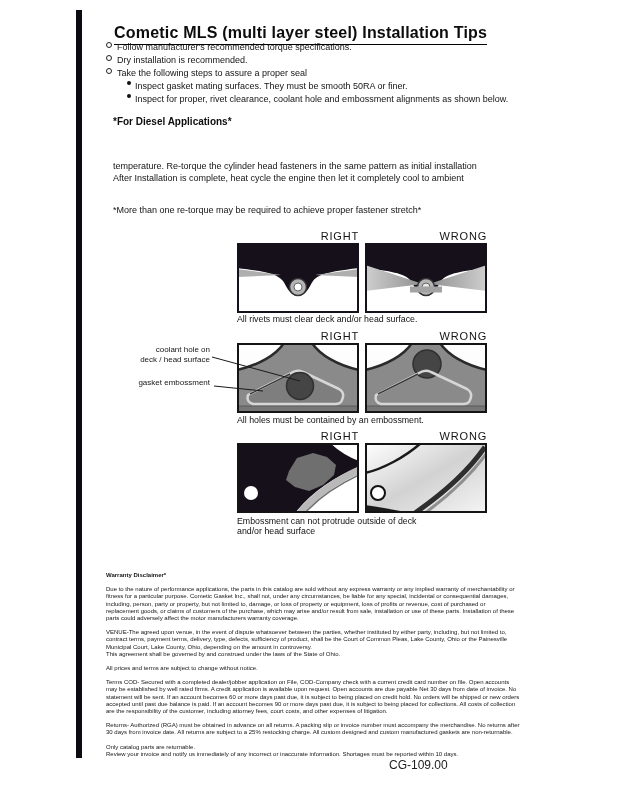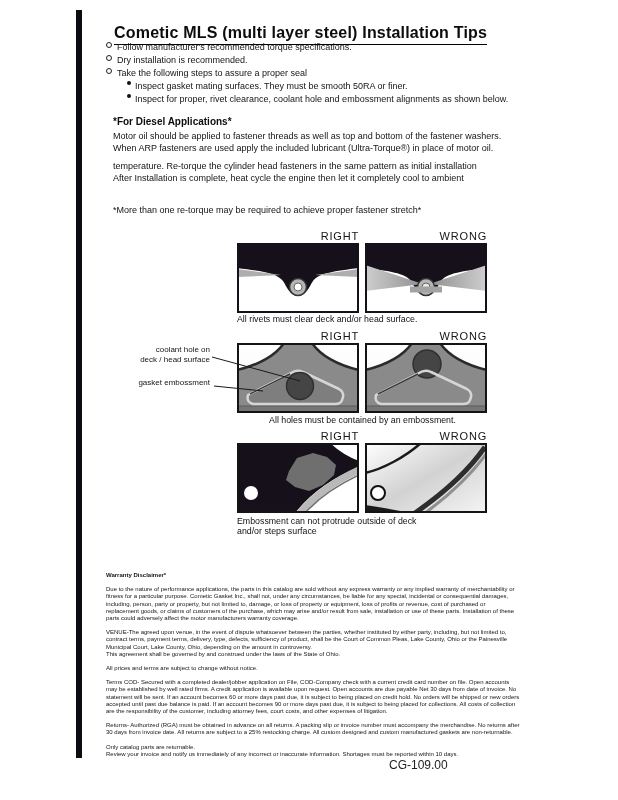--- a/index.html
+++ b/index.html
@@ -55,24 +55,20 @@
       <span>Inspect gasket mating surfaces.  They must be smooth 50RA or finer.</span>
     </div>
     <div class="tip-line sub">
       <span class="db"></span>
       <span>Inspect for proper, rivet clearance, coolant hole and embossment alignments as shown below.</span>
     </div>
   </div>
 
   <div class="diesel-h">*For Diesel Applications*</div>
 
-  <div class="para p1">
-    <div>Motor oil should be applied to fastener threads as well as top and bottom of the fastener washers.</div>
-    <div>When ARP fasteners are used apply the included lubricant (Ultra-Torque®) in place of motor oil.</div>
-  </div>
   <div class="para p2">
     <div>temperature. Re-torque the cylinder head fasteners in the same pattern as initial installation</div>
     <div>After Installation is complete, heat cycle the engine then let it completely cool to ambient</div>
   </div>
   <div class="note">*More than one re-torque may be required to achieve proper fastener stretch*</div>
 
   <div class="dg-h" style="left:237px;top:230px">RIGHT</div>
   <div class="dg-h" style="left:365px;top:230px">WRONG</div>
 
   <div class="dg-box" style="left:237px;top:243px">
@@ -144,21 +140,21 @@
       <path d="M13,51 L53,31" stroke="#3c3c3c" stroke-width="1.5" fill="none"></path>
       <rect x="1" y="1" width="120" height="68" fill="none" stroke="#141414" stroke-width="2"></rect>
     </svg>
   </div>
 
   <svg class="leader" width="240" height="70" viewBox="0 0 240 70">
     <line x1="102" y1="17" x2="190" y2="41" stroke="#1a1a1a" stroke-width="1"></line>
     <line x1="104" y1="46" x2="153" y2="51" stroke="#1a1a1a" stroke-width="1"></line>
   </svg>
 
-  <div class="cap" style="left:237px;top:415px;width:251px;text-align:center">All holes must be contained by an embossment.</div>
+  <div class="cap" style="left:237px;top:415px;width:251px;">All holes must be contained by an embossment.</div>
 
   <div class="dg-h" style="left:237px;top:430px">RIGHT</div>
   <div class="dg-h" style="left:365px;top:430px">WRONG</div>
 
   <div class="dg-box" style="left:237px;top:443px">
     <svg viewBox="0 0 122 70" width="122" height="70">
       <rect width="122" height="70" fill="#ffffff"></rect>
       <path d="M0,0 H93 Q106,12 122,18 V24 Q82,40 58,70 H0 Z" fill="#16101b"></path>
       <path d="M122,27 Q85,44 63,70" stroke="#b9b9b9" stroke-width="7" fill="none"></path>
       <path d="M122,32 Q88,48 68,70" stroke="#707070" stroke-width="1.5" fill="none"></path>
@@ -180,21 +176,21 @@
       <path d="M56,0 C40,14 18,26 0,30" stroke="#1a1a1a" stroke-width="2.5" fill="none"></path>
       <path d="M120,4 C102,30 76,52 50,70" stroke="#2e2e2e" stroke-width="5" fill="none"></path>
       <path d="M122,10 C106,32 82,54 60,70" stroke="#8f8f8f" stroke-width="3" fill="none"></path>
       <path d="M0,62 C18,65 32,67 46,70 L0,70 Z" fill="#1a1a1a"></path>
       <circle cx="13" cy="50" r="7" fill="#ffffff" stroke="#111" stroke-width="2"></circle>
       <rect x="1" y="1" width="120" height="68" fill="none" stroke="#141414" stroke-width="2"></rect>
     </svg>
   </div>
   <div class="cap" style="left:237px;top:516px;line-height:10px">
     <div>Embossment can not protrude outside of deck</div>
-    <div>and/or steps surface</div>
+    <div>and/or head surface</div>
   </div>
 
   <div class="disc">
     <div class="dh">Warranty Disclaimer*</div>
     <p>Due to the nature of performance applications, the parts in this catalog are sold without any express warranty or any implied warranty of merchantability or fitness for a particular purpose.  Cometic Gasket Inc., shall not, under any circumstances, be liable for any special, incidental or consequential damages, including, person, party or property, but not limited to, damage, or loss of property or equipment, loss of profits or revenue, cost of purchased or replacement goods, or claims of customers of the purchase, which may arise and/or result from sale, installation or use of these parts.  Installation of these parts could adversely affect the motor manufacturers warranty coverage.</p>
     <p class="tight">VENUE-The agreed upon venue, in the event of dispute whatsoever between the parties, whether instituted by either party, including, but not limited to, contract terms, payment terms, delivery, type, defects, sufficiency of product, shall be the Court of Common Pleas, Lake County, Ohio or the Painesville Municipal Court, Lake County, Ohio, depending on the amount in controversy.</p>
     <p>This agreement shall be governed by and construed under the laws of the State of Ohio.</p>
     <p>All prices and terms are subject to change without notice.</p>
     <p>Terms COD- Secured with a completed dealer/jobber application on File, COD-Company check with a current credit card number on file.  Open accounts may be established by well rated firms.  A credit application is available upon request.  Open accounts are due payable Net 30 days from date of invoice.  No statement will be sent.  If an account becomes 60 or more days past due, it is subject to being placed on credit hold.  No orders will be shipped or new orders accepted until past due balance is paid.  If an account becomes 90 or more days past due, it is subject to being placed for collections.  All costs of collection are the responsibility of the customer, including attorney fees, court costs, and other expenses of litigation.</p>
     <p>Returns- Authorized (RGA) must be obtained in advance on all returns.  A packing slip or invoice number must accompany the merchandise.  No returns after 30 days from invoice date.  All returns are subject to a 25% restocking charge.  All custom designed and custom manufactured gaskets are non-returnable.</p>

